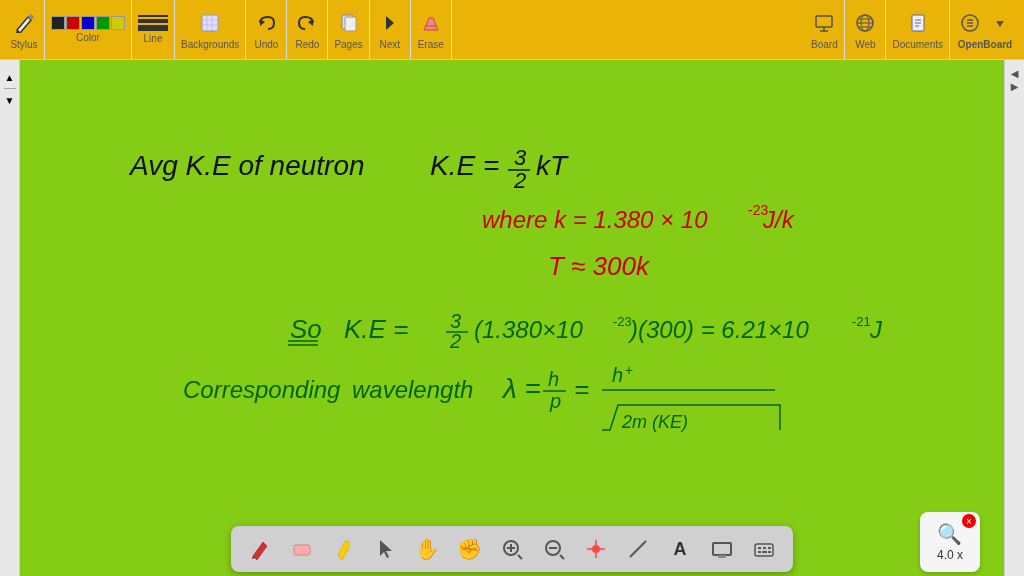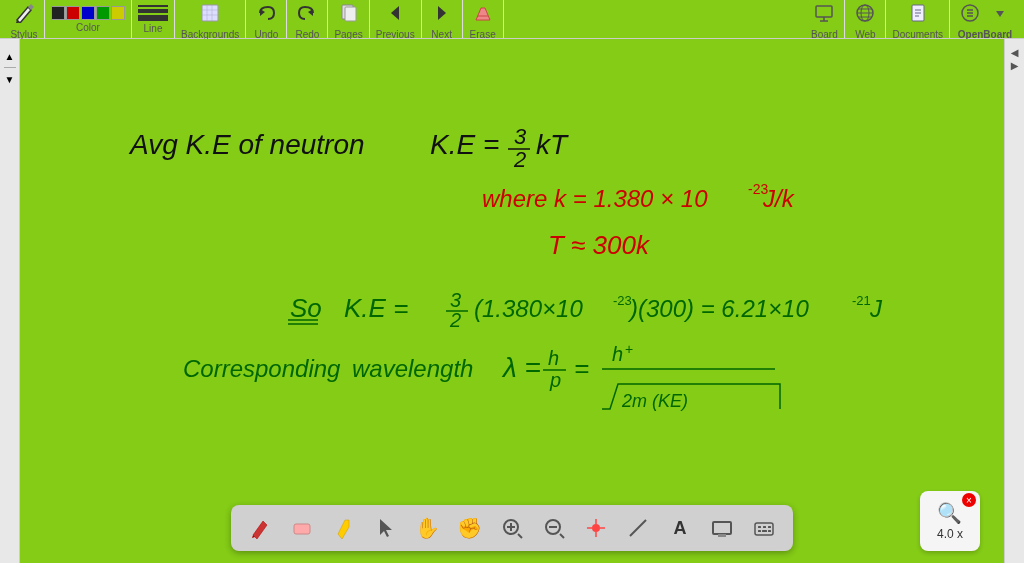--- a/index.html
+++ b/index.html
@@ -1,22 +1,22 @@
 <!DOCTYPE html>
 <html><head>
   <meta charset="utf-8">
   <style>
     * { margin: 0; padding: 0; box-sizing: border-box; }
     body { width: 1024px; height: 576px; overflow: hidden; background: #fff; font-family: Arial, sans-serif; }
 
     
     #top-toolbar {
       width: 100%;
-      height: 39px;
-      background: #84cc16;
+      height: 60px;
+      background: #eab308;
       border-bottom: 1px solid #ccc;
       display: flex;
       align-items: center;
       padding: 0 4px;
     }
     .toolbar-group {
       display: flex;
       flex-direction: column;
       align-items: center;
       padding: 2px 6px;
@@ -264,30 +264,20 @@
       <div class="tb-icon">
         <svg viewBox="0 0 20 20">
             <rect x="3" y="2" width="11" height="14" rx="1" fill="#ddd" stroke="#888"></rect>
             <rect x="6" y="4" width="11" height="14" rx="1" fill="#eee" stroke="#999"></rect>
           </svg>
       </div>
     </div>
     <div class="toolbar-label">Pages</div>
   </div>
 
-  <div class="toolbar-group">
-    <div class="toolbar-icons">
-      <div class="tb-icon">
-        <svg viewBox="0 0 20 20">
-            <polygon points="14,3 6,10 14,17" fill="#333"></polygon>
-          </svg>
-      </div>
-    </div>
-    <div class="toolbar-label">Previous</div>
-  </div>
 
   <div class="toolbar-group">
     <div class="toolbar-icons">
       <div class="tb-icon">
         <svg viewBox="0 0 20 20">
             <polygon points="6,3 14,10 6,17" fill="#333"></polygon>
           </svg>
       </div>
     </div>
     <div class="toolbar-label">Next</div>

